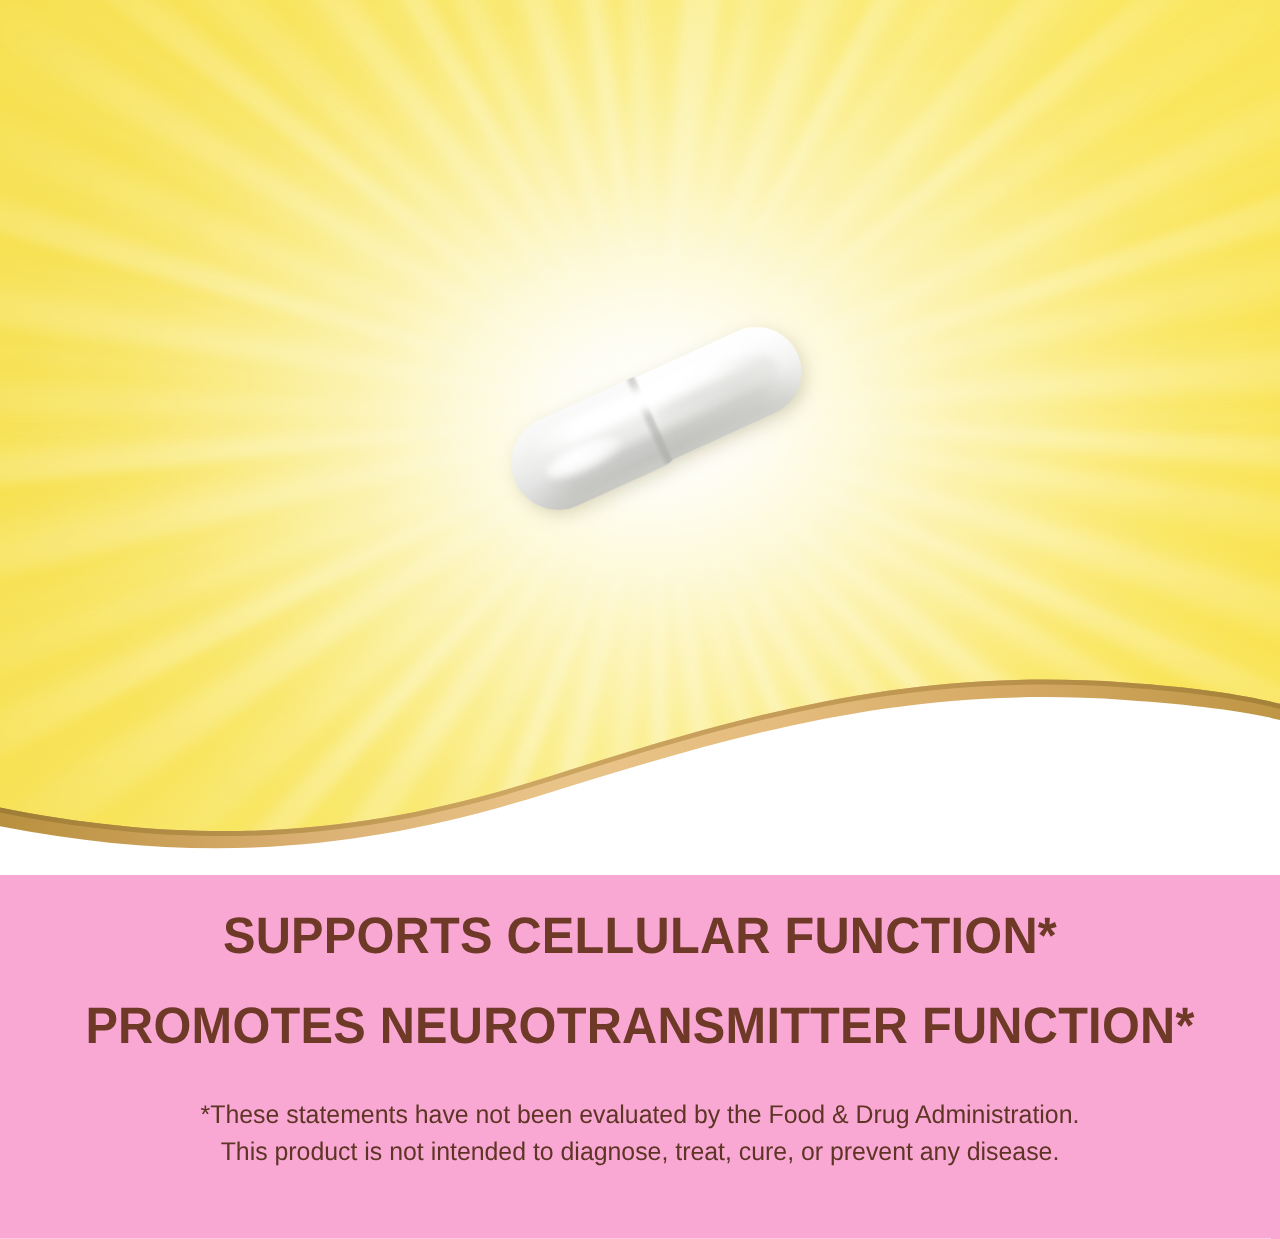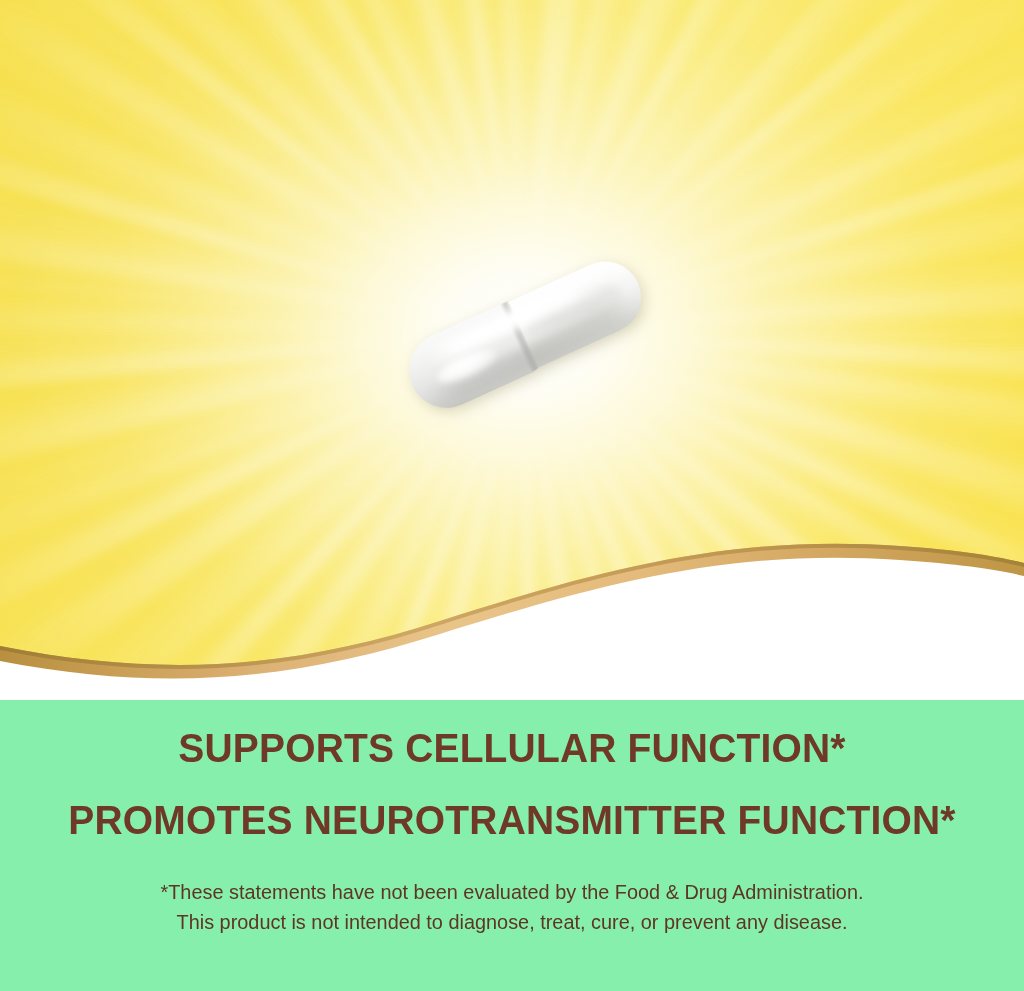--- a/index.html
+++ b/index.html
@@ -11,21 +11,21 @@
   body {
     font-family: "Liberation Sans", sans-serif;
     -webkit-font-smoothing: antialiased;
   }
 
   #panel {
     position: relative;
     width: 1024px;
     height: 991px;
     overflow: hidden;
-    background: #86efac;
+    background: #f9a8d4;
   }
 
   
   .hero {
     position: absolute;
     left: 0;
     top: 0;
     width: 1024px;
     height: 690px;
     overflow: hidden;

